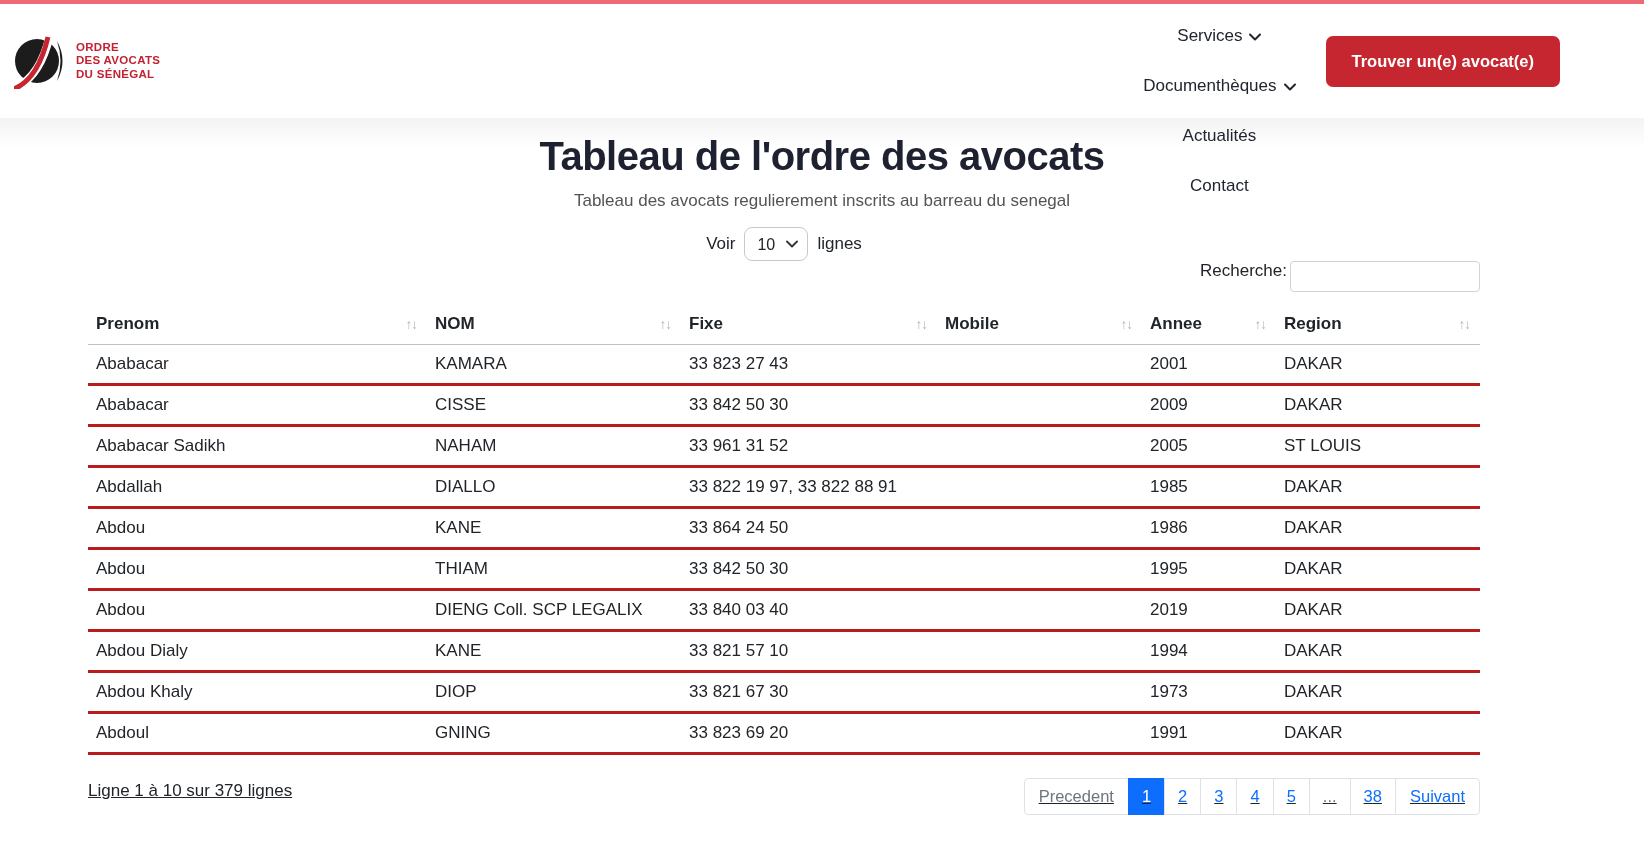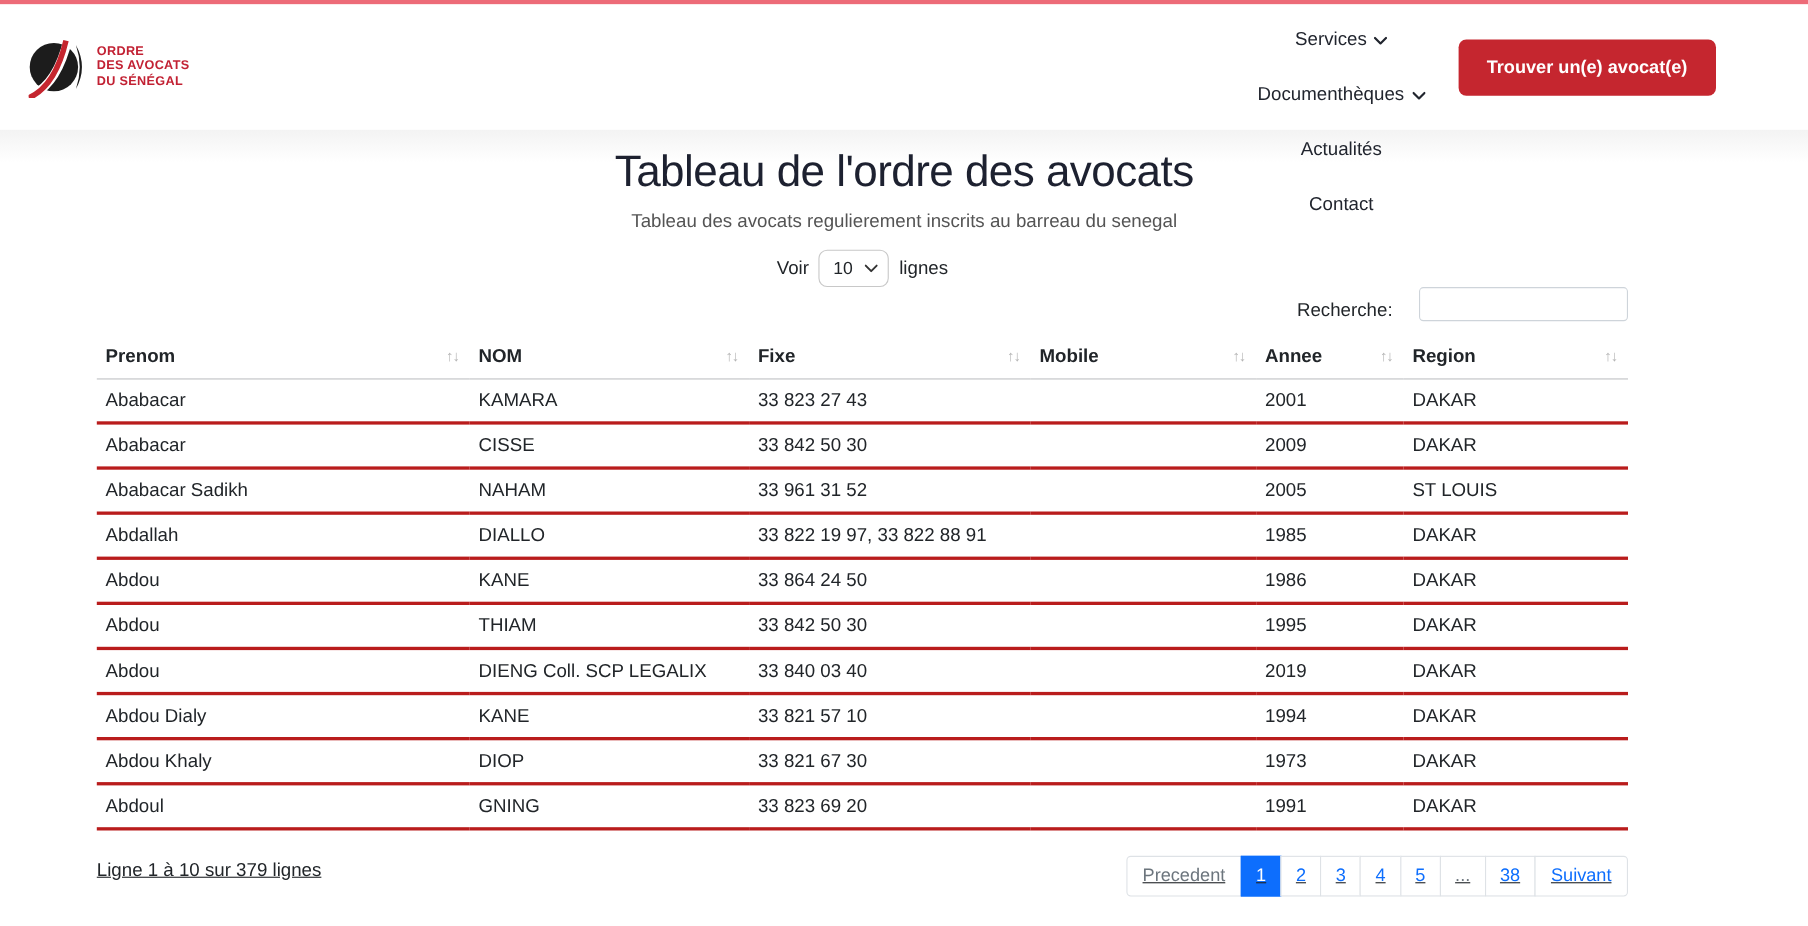--- a/index.html
+++ b/index.html
@@ -5,56 +5,56 @@
   * { box-sizing: border-box; }
   html,body { margin:0; padding:0; }
   body {
     width:1644px; height:842px; overflow:hidden;
     font-family:"Liberation Sans", sans-serif;
     background:#ffffff; color:#212529;
   }
   .topbar { height:4px; background:#ed6b78; }
   .header {
     height:114px; background:#fff; display:flex; align-items:center;
-    padding:0 84px 0 26px; position:relative; z-index:2;
+    padding:0 84px 0 14px; position:relative; z-index:2;
   }
   .logo { display:flex; align-items:center; gap:8px; cursor:pointer; text-decoration:none; }
   .logo-text { color:#c22133; font-weight:bold; font-size:11.5px; line-height:1.15; letter-spacing:.3px; }
   .nav { margin-left:auto; display:flex; align-items:center; gap:30px;flex-direction:column; }
   .nav-item {
     color:#21252e; font-size:17px; font-weight:500; text-decoration:none;
     display:flex; align-items:center; gap:7px; cursor:pointer; white-space:nowrap;
   }
   .chev { display:inline-flex; margin-top:2px; }
   .cta {
     margin-left:30px; background:#c5262f; color:#fff; font-weight:bold;
     font-size:16.5px; padding:16px 26px; border-radius:7px; border:none;
     cursor:pointer; white-space:nowrap;
   }
   .content-bg {
     position:absolute; top:92px; left:0; width:1644px; height:56px;
     background:linear-gradient(#e9e9e9,#ffffff); z-index:0;
   }
   .main { position:relative; z-index:1; }
   .page-title {
-    margin:16px 0 0; text-align:center; font-size:40px; font-weight:400;
+    margin:16px 0 0; text-align:center; font-size:40px; font-weight:700;
     color:#1d2130; letter-spacing:-0.5px;
   }
   .page-subtitle { margin-top:12px; text-align:center; font-size:17px; color:#545454; }
   .container { width:1392px; margin-left:88px; }
   .controls { display:flex; align-items:center; margin-top:16px; font-size:17px;flex-direction:column; }
   .length-group { display:flex; align-items:center; gap:9px; }
   .select-wrap { position:relative; display:inline-block; }
   .length-select {
     width:64px; height:34px; border:1px solid #c8c8c8; border-radius:8px;
     padding:0 24px 0 12px; font-size:16px; background:#fff; color:#212529;
     appearance:none; -webkit-appearance:none; font-family:"Liberation Sans",sans-serif;
   }
   .select-chev { position:absolute; right:10px; top:50%; transform:translateY(-50%); pointer-events:none; display:inline-flex; }
-  .search-group { margin-left:auto; display:flex; align-items:flex-end; gap:24px; }
+  .search-group { margin-left:auto; display:flex; align-items:flex-start; gap:3px; }
   .search-input {
     width:190px; height:31px; border:1px solid #ced4da; border-radius:4px;
     padding:2px 8px; font-size:16px; font-family:"Liberation Sans",sans-serif;
   }
   table { width:1392px; border-collapse:collapse; table-layout:fixed; margin-top:12px; }
   th {
     text-align:left; font-size:17px; font-weight:bold; color:#212529;
     padding:10px 8px; border-bottom:1px solid #bfc1c4; position:relative; cursor:pointer;
   }
   .sort-icon {

